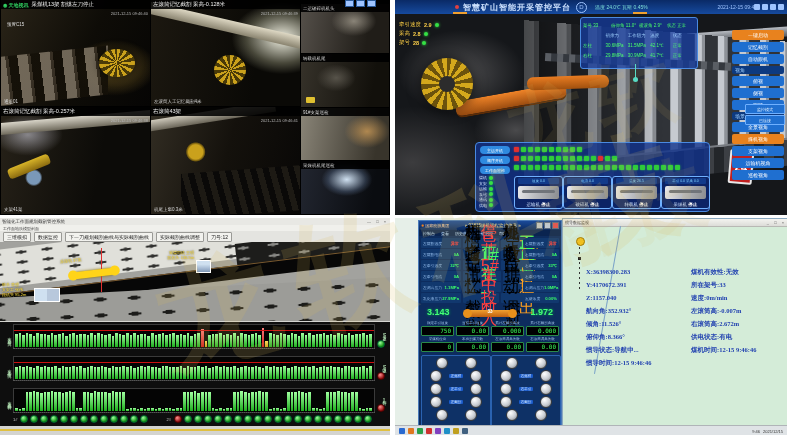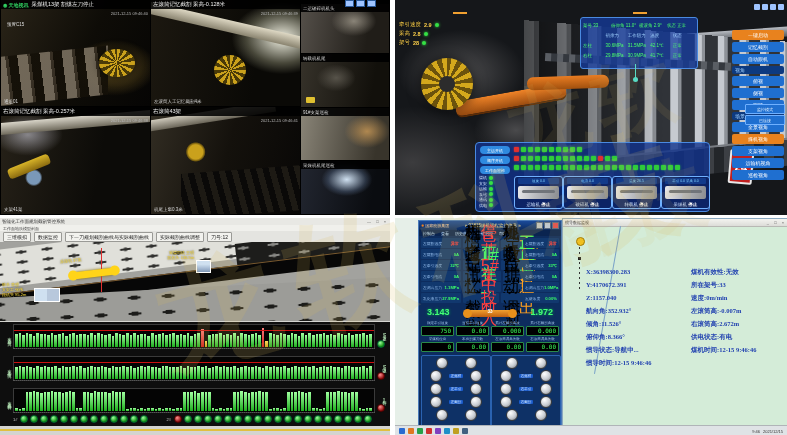--- a/index.html
+++ b/index.html
@@ -334,20 +334,27 @@
     <div class="scene">
       <div class="rock"></div>
       <div class="roofline"></div>
       <div class="supports"></div>
       <div class="conveyor"></div>
       <div class="cable"></div>
       <div class="arm1"></div>
       <div class="arm2"></div>
       <div class="drum"></div>
     </div>
+    <div class="bhdr">
+      <span class="dot"></span>
+      <span class="btitle">智慧矿山智能开采管控平台</span>
+      <span class="blogo">D</span>
+      <span class="benv">温度 24.0℃  瓦斯 0.45%</span>
+      <span class="bdt">2021-12-15 09:46</span>
+    </div>
     <div class="bicons">
         <i></i>
         <i></i>
         <i></i>
         <i></i>
       </div>
     <div class="tabmark" style="left:58px;width:14px;"></div>
     <div class="tabmark" style="left:238px;width:14px;"></div>
     <div class="statlist">
         <div class="statrow">

